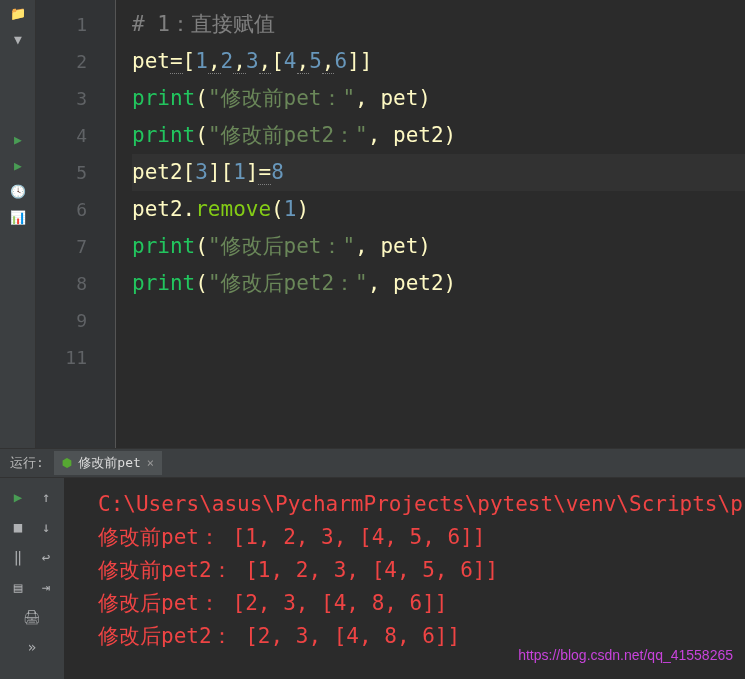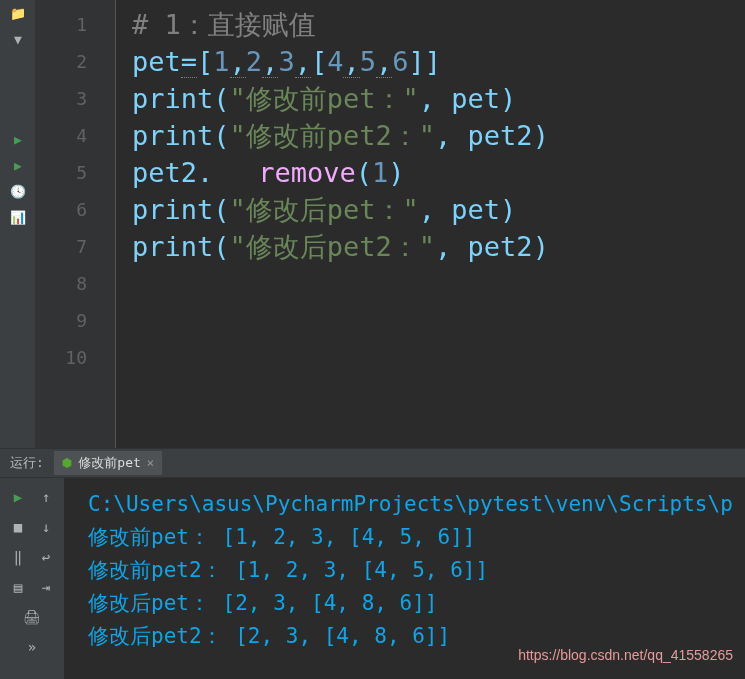--- a/index.html
+++ b/index.html
@@ -47,38 +47,38 @@
   line-height: 37px;
   text-align: right;
   padding-right: 28px;
   color: #606366;
   font-size: 18px;
   position: relative;
 }
 .code-body {
   flex: 1;
   padding: 6px 0 0 16px;
-  font-size: 27px;
+  font-size: 21px;
   position: relative;
 }
 .code-line {
   height: 37px;
   line-height: 37px;
   white-space: pre;
 }
 .code-line.current {
   background: #323232;
 }
 .code-text { position: relative; z-index: 1; }
 .tk-comment { color: #808080; }
-.tk-builtin { color: #7dd3fc; }
+.tk-builtin { color: #22c55e; }
 .tk-string  { color: #6a8759; }
 .tk-number  { color: #6897bb; }
-.tk-fn      { color: #f0abfc; margin-left: 45px; }
-.tk-punct   { color: #7dd3fc; }
+.tk-fn      { color: #84cc16; }
+.tk-punct   { color: #fef9c3; }
 .tk-wavy    { border-bottom: 1px dotted #808080; }
 
 .run-panel {
   position: absolute;
   left: 0; right: 0; top: 448px; bottom: 0;
   background: #2b2b2b;
   display: flex;
   flex-direction: column;
 }
 .run-tabbar {
@@ -120,32 +120,32 @@
 }
 .run-tools .tbtn {
   width: 22px; height: 22px;
   display: flex; align-items: center; justify-content: center;
   color: #afb1b3;
   font-size: 14px;
 }
 .play { color: #499c54 !important; }
 .output {
   flex: 1;
-  padding: 10px 0 0 24px;
+  padding: 10px 0 0 34px;
   font-size: 21px;
   line-height: 33px;
-  color: #0ea5e9;
+  color: #ef4444;
   white-space: pre;
   overflow: hidden;
 }
 .watermark {
   position: absolute;
   right: 12px;
   bottom: 16px;
-  color: #fca5a5;
+  color: #d946ef;
   font-size: 14px;
   font-family: sans-serif;
   opacity: 0.9;
 }
 </style>
 </head>
 <body>
 
 <div class="tool-column">
   <div class="icon">📁</div>
@@ -162,27 +162,28 @@
   <div class="gutter" id="gutter">
       <div class="gutter-line">1</div>
       <div class="gutter-line">2</div>
       <div class="gutter-line">3</div>
       <div class="gutter-line">4</div>
       <div class="gutter-line">5</div>
       <div class="gutter-line">6</div>
       <div class="gutter-line">7</div>
       <div class="gutter-line">8</div>
       <div class="gutter-line">9</div>
-      <div class="gutter-line">10</div>
+      <div class="gutter-line">11</div>
     </div>
   <div class="code-body" id="code">
       <div class="code-line"><span class="code-text"><span class="tk-comment"># 1：直接赋值</span></span></div>
       <div class="code-line"><span class="code-text"><span class="tk-punct">pet</span><span class="tk-punct tk-wavy">=</span><span class="tk-punct">[</span><span class="tk-number">1</span><span class="tk-punct tk-wavy">,</span><span class="tk-number">2</span><span class="tk-punct tk-wavy">,</span><span class="tk-number">3</span><span class="tk-punct tk-wavy">,</span><span class="tk-punct">[</span><span class="tk-number">4</span><span class="tk-punct tk-wavy">,</span><span class="tk-number">5</span><span class="tk-punct tk-wavy">,</span><span class="tk-number">6</span><span class="tk-punct">]]</span></span></div>
       <div class="code-line"><span class="code-text"><span class="tk-builtin">print</span><span class="tk-punct">(</span><span class="tk-string">"修改前pet："</span><span class="tk-punct">, pet)</span></span></div>
       <div class="code-line"><span class="code-text"><span class="tk-builtin">print</span><span class="tk-punct">(</span><span class="tk-string">"修改前pet2："</span><span class="tk-punct">, pet2)</span></span></div>
+      <div class="code-line current"><span class="code-text"><span class="tk-punct">pet2[</span><span class="tk-number">3</span><span class="tk-punct">][</span><span class="tk-number">1</span><span class="tk-punct">]</span><span class="tk-punct tk-wavy">=</span><span class="tk-number">8</span></span></div>
       <div class="code-line"><span class="code-text"><span class="tk-punct">pet2.</span><span class="tk-fn">remove</span><span class="tk-punct">(</span><span class="tk-number">1</span><span class="tk-punct">)</span></span></div>
       <div class="code-line"><span class="code-text"><span class="tk-builtin">print</span><span class="tk-punct">(</span><span class="tk-string">"修改后pet："</span><span class="tk-punct">, pet)</span></span></div>
       <div class="code-line"><span class="code-text"><span class="tk-builtin">print</span><span class="tk-punct">(</span><span class="tk-string">"修改后pet2："</span><span class="tk-punct">, pet2)</span></span></div>
       <div class="code-line"><span class="code-text"></span></div>
     </div>
 </div>
 
 <div class="run-panel">
   <div class="run-tabbar">
     <span class="run-label">运行:</span>

